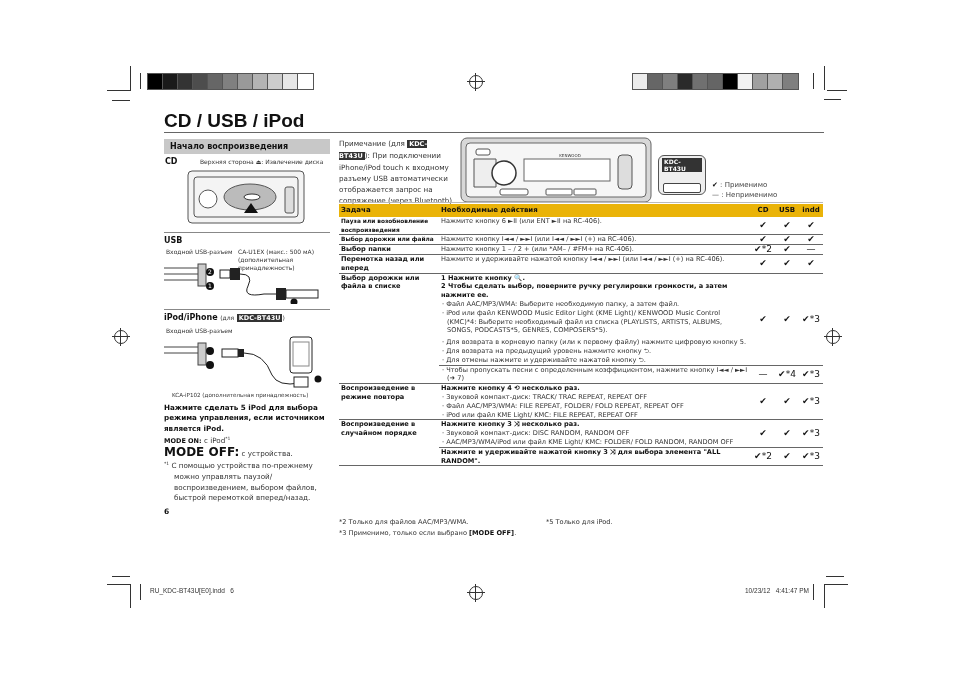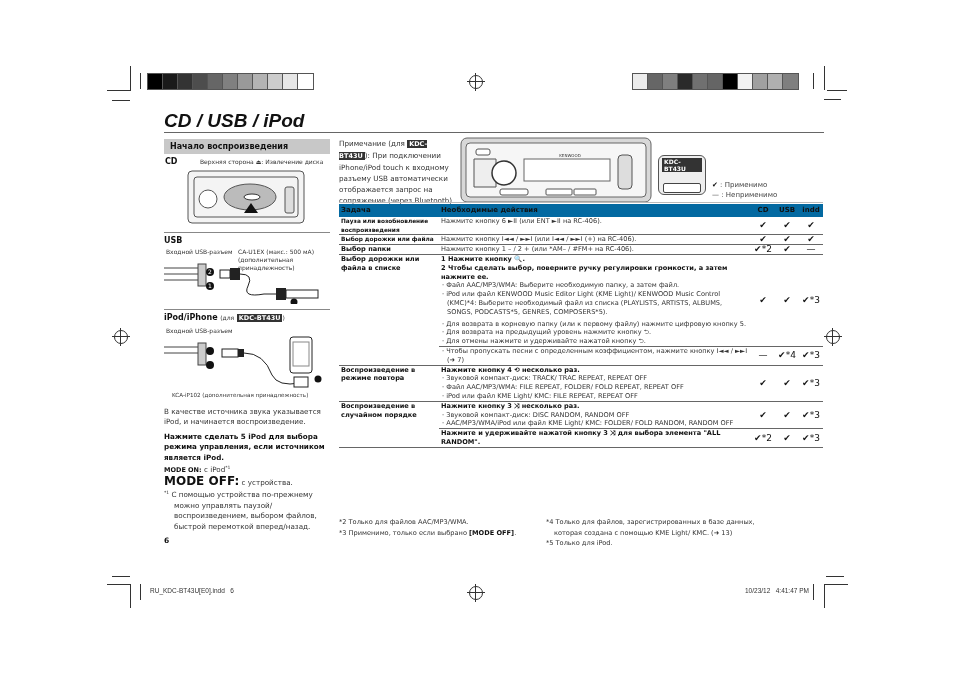--- a/index.html
+++ b/index.html
@@ -9,21 +9,21 @@
   .swatches div{width:15px;height:15px;border-right:1px solid #555;box-sizing:border-box;}
   .swatches div:last-child{border-right:none;}
   .title{font-family:"Liberation Sans",sans-serif;font-weight:bold;font-size:19px;color:#111;}
   .rule{height:1px;background:#666;}
   .sec-head{background:#c8c8c8;font-size:8px;font-weight:bold;padding:3px 6px;color:#111;}
   .small{font-size:7.2px;line-height:10.4px;color:#333;}
   .tiny{font-size:6px;line-height:8px;color:#333;}
   .bold{font-weight:bold;color:#111;}
   .badge{background:#333;color:#fff;font-weight:bold;font-size:6.5px;padding:0 2px;}
   table.t{border-collapse:collapse;position:absolute;left:339px;top:204px;width:484px;font-size:6.6px;line-height:8.8px;color:#333;}
-  table.t th{background:#0369a1;text-align:left;font-weight:bold;color:#111;padding:2px 2px;font-size:7px;}
+  table.t th{background:#eab308;text-align:left;font-weight:bold;color:#111;padding:2px 2px;font-size:7px;}
   table.t td{padding:0 2px;vertical-align:top;border-bottom:1px solid #666;}
   table.t td.task{font-weight:bold;color:#111;width:96px;}
   table.t td.c{text-align:center;vertical-align:middle;width:20px;font-size:9px;color:#111;}
   table.t th.c{text-align:center;}
   table.t td.task.sm{font-size:5.8px;}
   .bl{padding-left:6px;text-indent:-5px;}
   sup{font-size:4.5px;}
   .device{border:1px solid #555;border-radius:6px;background:#eee;}
   .regmark{width:12px;height:12px;border:1px solid #333;border-radius:50%;position:absolute;}
   .regmark:before{content:"";position:absolute;left:5px;top:-3px;width:1px;height:18px;background:#333;}
@@ -65,21 +65,21 @@
     <div style="background: rgb(127, 127, 127);"></div>
   </div>
 <div class="line" style="left:813px;top:73px;width:1px;height:16px;"></div>
 <div class="line" style="left:824px;top:66px;width:1px;height:24px;"></div>
 <div class="line" style="left:827px;top:90px;width:20px;height:1px;"></div>
 <div class="line" style="left:824px;top:99px;width:17px;height:1px;"></div>
 
 <div class="regmark" style="left:114px;top:330px;"></div>
 <div class="regmark" style="left:826px;top:330px;"></div>
 
-<div class="abs title" style="left:164px;top:110px;font-style:italic;">CD / USB / iPod</div>
+<div class="abs title" style="left:164px;top:110px;">CD / USB / iPod</div>
 <div class="abs rule" style="left:164px;top:132px;width:660px;"></div>
 
 <div class="abs" style="left:164px;top:139px;width:166px;">
   <div class="sec-head">Начало воспроизведения</div>
 
   <div style="position:relative;height:70px;margin-top:3px;">
     <div class="bold" style="font-size:8px;position:absolute;left:1px;top:0;">CD</div>
     <div class="tiny" style="position:absolute;left:36px;top:1px;white-space:nowrap;">
       <span>Верхняя сторона</span>
       <span>⏏</span><span>: Извлечение диска</span>
@@ -135,21 +135,20 @@
       <path d="M80 18 Q100 18 108 40 Q114 52 136 48" stroke="#222" fill="none"></path>
       <rect x="126" y="2" width="22" height="36" rx="3" fill="#fff" stroke="#222"></rect>
       <rect x="129" y="7" width="16" height="24" fill="#fff" stroke="#888"></rect>
       <rect x="130" y="42" width="14" height="10" fill="#fff" stroke="#222"></rect>
       <circle cx="46" cy="16" r="4" fill="#111"></circle>
         <circle cx="46" cy="30" r="4" fill="#111"></circle>
         <circle cx="154" cy="44" r="3.5" fill="#111"></circle>
     </svg>
     <div class="tiny" style="position:absolute;left:8px;top:78px;white-space:nowrap;font-size:5.6px;">KCA-iP102 (дополнительная принадлежность)</div>
   </div>
-  <div class="small" style="margin-top:8px;">В качестве источника звука указывается iPod, и начинается воспроизведение.</div>
   <div class="small bold" style="margin-top:4px;">
     <span>Нажмите сделать </span><span>5 iPod</span><span> для выбора режима управления, если источником является iPod.</span>
   </div>
   <div class="small"><span class="bold" style="font-size:6.5px;">MODE ON:</span><span> с iPod</span><sup>*1</sup></div>
   <div class="small"><span class="bold" style="font-size:12px;">MODE OFF:</span><span> с устройства.</span></div>
   <div class="small" style="padding-left:10px;text-indent:-10px;"><sup>*1</sup> <span>С помощью устройства по-прежнему можно управлять паузой/ воспроизведением, выбором файлов, быстрой перемоткой вперед/назад.</span></div>
   <div class="bold" style="font-size:7.5px;margin-top:4px;">6</div>
 </div>
 
 <div class="abs small" style="left:339px;top:138px;width:118px;line-height:11px;">
@@ -209,20 +208,27 @@
       <td class="c">✔</td>
     </tr>
     <tr>
       <td class="task">Выбор папки</td>
       <td>Нажмите кнопку 1 – / 2 + (или *AM– / #FM+ на RC-406).</td>
       <td class="c">✔*2</td>
       <td class="c">✔</td>
       <td class="c">—</td>
     </tr>
     <tr>
+      <td class="task">Перемотка назад или вперед</td>
+      <td>Нажмите и удерживайте нажатой кнопку I◄◄ / ►►I (или I◄◄ / ►►I (+) на RC-406).</td>
+      <td class="c">✔</td>
+      <td class="c">✔</td>
+      <td class="c">✔</td>
+    </tr>
+    <tr>
       <td class="task" style="border-bottom:none;">Выбор дорожки или файла в списке</td>
       <td style="border-bottom:none;">
         <div class="bold">1 Нажмите кнопку 🔍.</div>
         <div class="bold">2 Чтобы сделать выбор, поверните ручку регулировки громкости, а затем нажмите ее.</div>
         <div class="bl">· <span>Файл AAC/MP3/WMA: Выберите необходимую папку, а затем файл.</span></div>
         <div class="bl">· <span>iPod или файл KENWOOD Music Editor Light (KME Light)/ KENWOOD Music Control (KMC)*4: Выберите необходимый файл из списка (PLAYLISTS, ARTISTS, ALBUMS, SONGS, PODCASTS*5, GENRES, COMPOSERS*5).</span></div>
         <div class="bl" style="margin-top:3px;">· <span>Для возврата в корневую папку (или к первому файлу) нажмите цифровую кнопку 5.</span></div>
         <div class="bl">· <span>Для возврата на предыдущий уровень нажмите кнопку ⮌.</span></div>
         <div class="bl">· <span>Для отмены нажмите и удерживайте нажатой кнопку ⮌.</span></div>
       </td>
@@ -270,21 +276,20 @@
       <td class="c">✔*3</td>
     </tr>
   </tbody>
 </table>
 
 <div class="abs tiny" style="left:339px;top:517px;width:200px;font-size:6.6px;line-height:11px;">
   <div>*2 Только для файлов AAC/MP3/WMA.</div>
   <div><span>*3 Применимо, только если выбрано </span><span class="bold">[MODE OFF]</span><span>.</span></div>
 </div>
 <div class="abs tiny" style="left:546px;top:517px;width:230px;font-size:6.6px;line-height:10.5px;">
-  <div style="padding-left:8px;text-indent:-8px;">*4 Только для файлов, зарегистрированных в базе данных, которая создана с помощью KME Light/ KMC. (➜ 13)</div>
   <div>*5 Только для iPod.</div>
 </div>
 
 <div class="line" style="left:112px;top:576px;width:18px;height:1px;"></div>
 <div class="line" style="left:107px;top:584px;width:24px;height:1px;"></div>
 <div class="line" style="left:130px;top:584px;width:1px;height:24px;"></div>
 <div class="line" style="left:140px;top:584px;width:1px;height:16px;"></div>
 <div class="abs" style="left:150px;top:587px;font-size:6.5px;font-family:'Liberation Sans',sans-serif;color:#333;white-space:pre;">RU_KDC-BT43U[E0].indd   6</div>
 <div class="regmark" style="left:469px;top:586px;"></div>
 <div class="abs" style="left:745px;top:587px;font-size:6.5px;font-family:'Liberation Sans',sans-serif;color:#333;white-space:pre;">10/23/12   4:41:47 PM</div>

